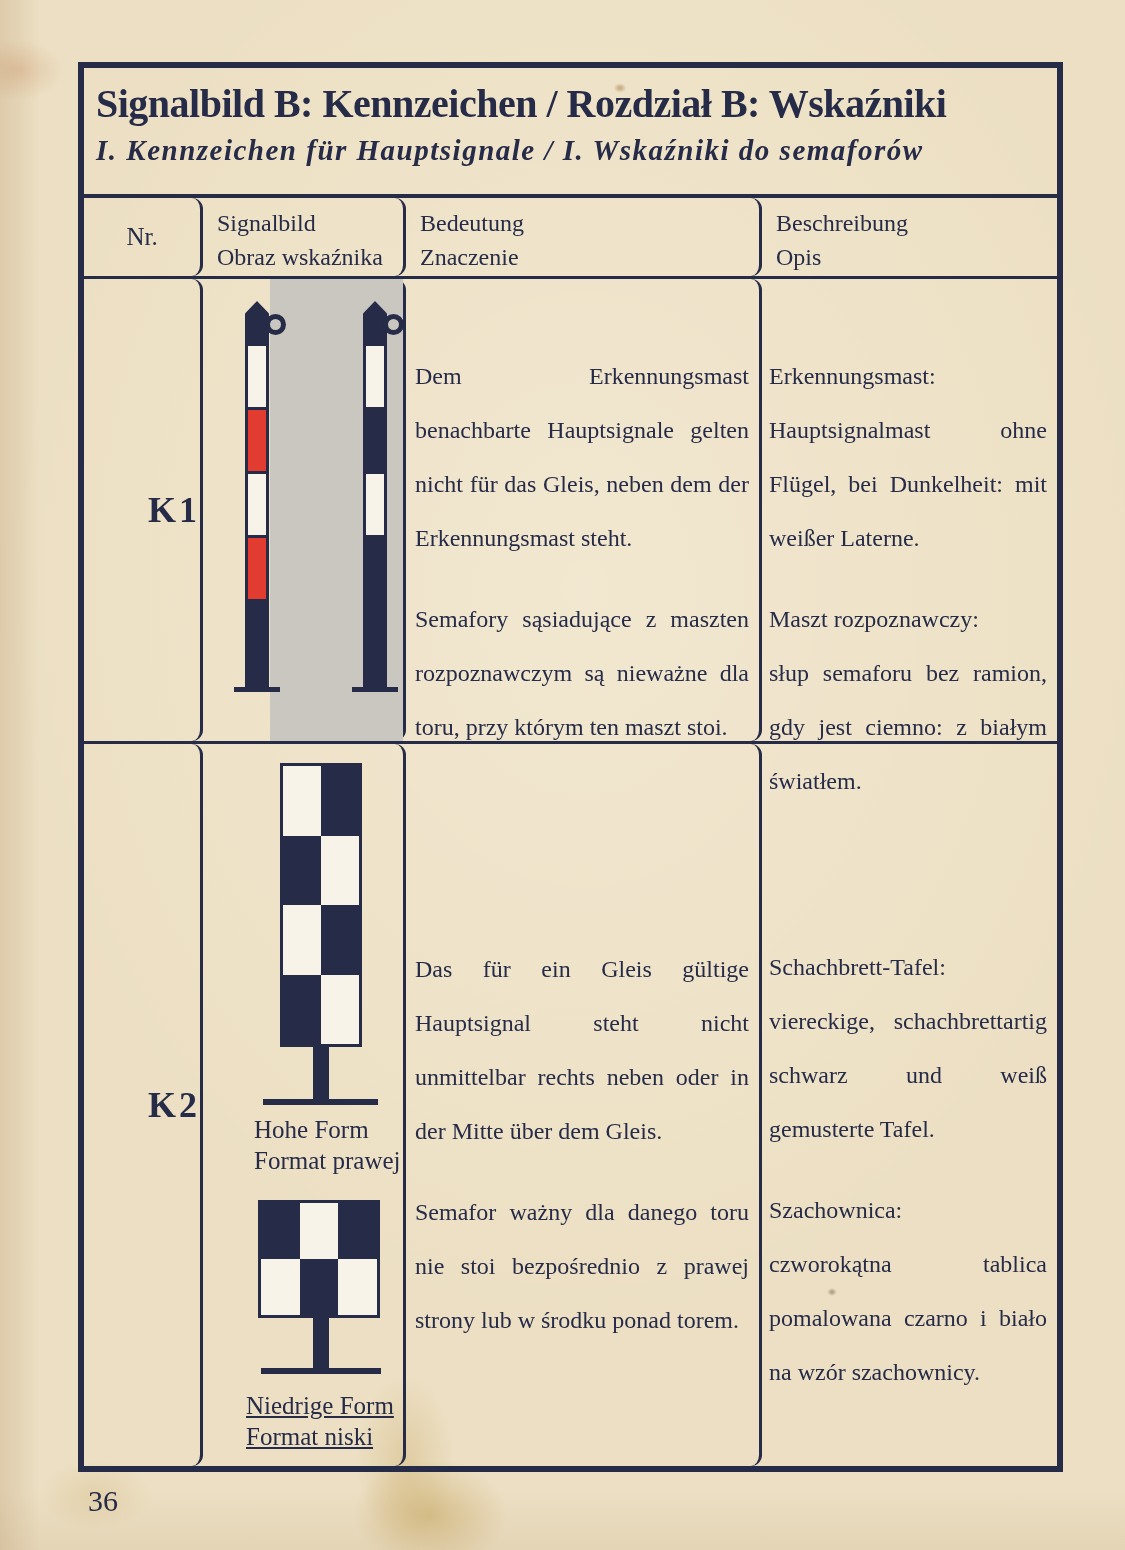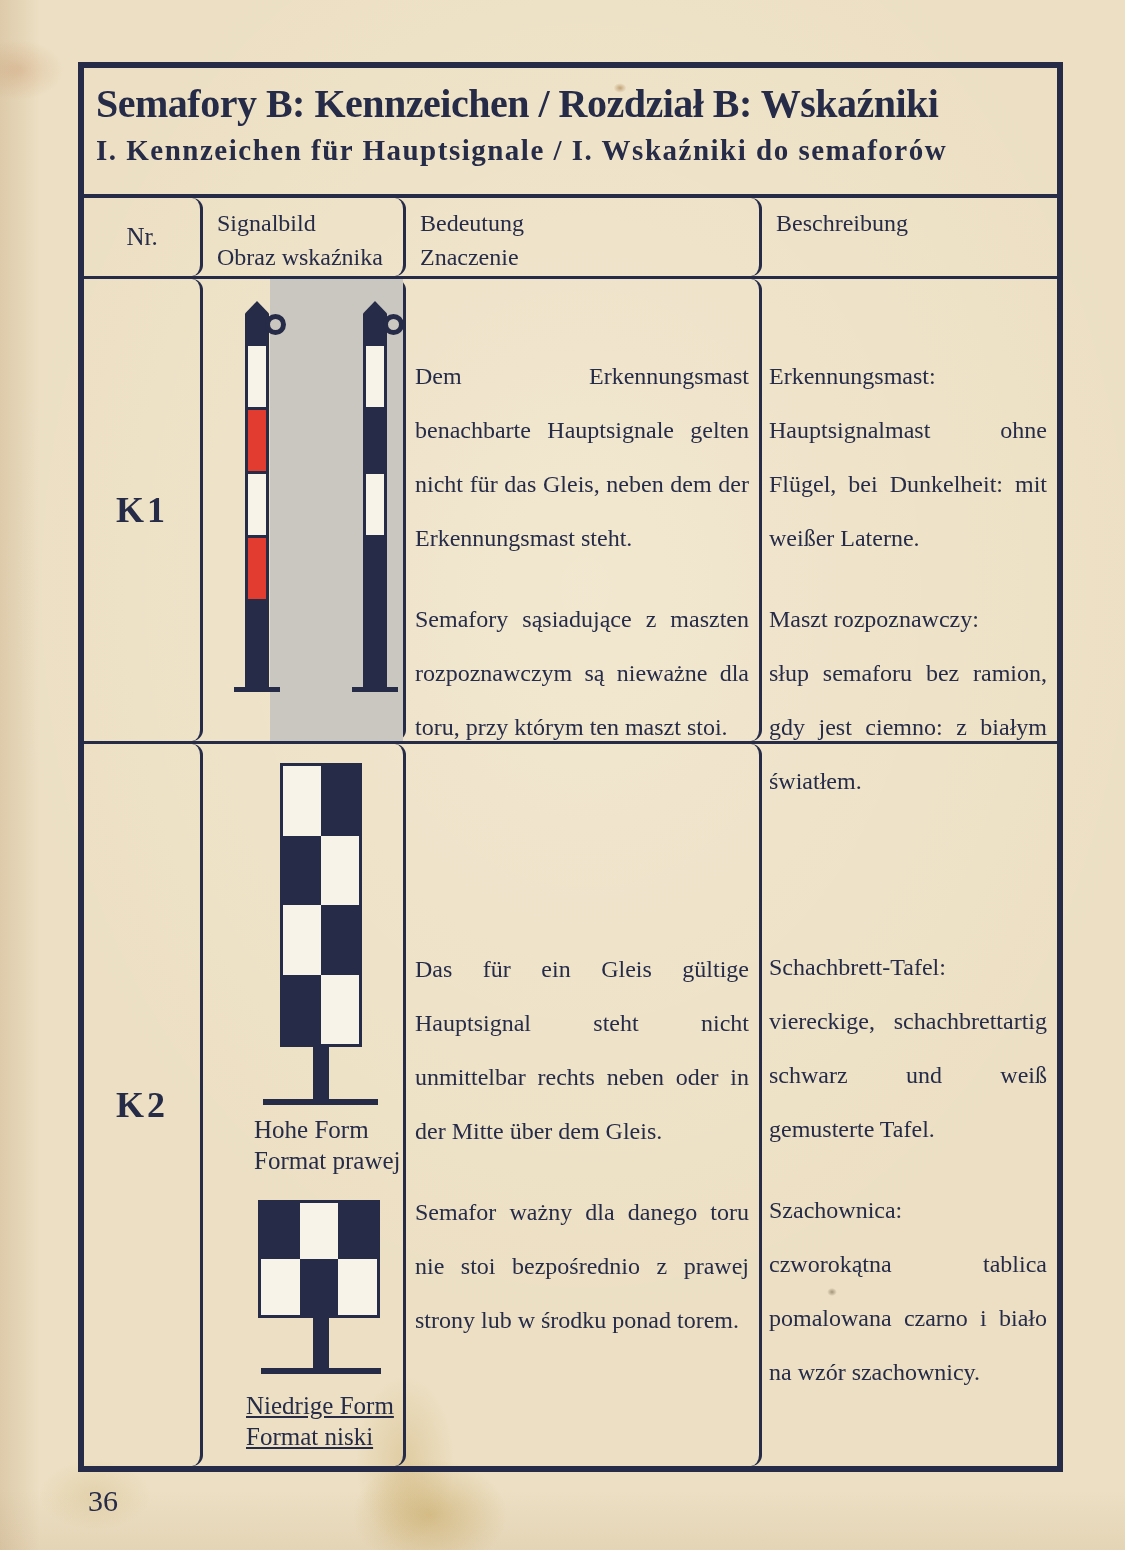--- a/index.html
+++ b/index.html
@@ -39,35 +39,35 @@
     height:130px;box-sizing:border-box;
     border-bottom:4px solid var(--ink);
     padding:12px 12px 0 12px;
   }
   .title-main{
     font-size:40px;font-weight:bold;letter-spacing:-0.5px;
     line-height:48px;white-space:nowrap;
   }
   .title-sub{
     font-size:29px;font-weight:bold;letter-spacing:1.5px;
-    line-height:36px;margin-top:4px;white-space:nowrap;
+    line-height:36px;margin-top:4px;white-space:nowrap;font-style:italic;
   }
   
   .trow{display:flex;box-sizing:border-box;}
   .thead{height:81px;border-bottom:3px solid var(--ink);}
   .row-k1{height:465px;border-bottom:3px solid var(--ink);}
   .row-k2{flex:1;}
   .cell{box-sizing:border-box;position:relative;border-radius:11px;}
   .col-nr{width:119px;border-right:3px solid var(--ink);}
   .col-sig{width:203px;border-right:3px solid var(--ink);}
   .col-bed{width:356px;border-right:3px solid var(--ink);}
   .col-bes{flex:1;}
   .header-cell{padding:8px 0 0 14px;font-size:24px;line-height:34px;}
   .header-nr{display:flex;align-items:center;justify-content:center;font-size:25px;padding:0;}
-  .nr-cell{display:flex;align-items:center;justify-content:center;}
+  .nr-cell{display:flex;align-items:center;justify-content:flex-end;}
   .nr-label{font-size:36px;font-weight:bold;letter-spacing:3px;}
   .textcell{font-size:24px;line-height:54px;text-align:justify;}
   .bed-k1{padding:70px 10px 0 9px;}
   .bes-k1{padding:70px 10px 0 7px;}
   .bed-k2{padding:198px 10px 0 9px;}
   .bes-k2{padding:196px 10px 0 7px;}
   .textcell p{margin:0 0 27px 0;}
   
   .gray-strip{position:absolute;right:0;top:0;bottom:0;width:133px;background:var(--gray);}
   .mast{position:absolute;width:24px;}
@@ -108,38 +108,39 @@
   .page-number{position:absolute;left:88px;top:1484px;font-size:30px;}
 </style>
 </head>
 <body>
 
 <div class="page">
 
   <div class="frame">
 
     <div class="title-block">
-      <div class="title-main">Semafory B: Kennzeichen / Rozdział B: Wskaźniki</div>
+      <div class="title-main">Signalbild B: Kennzeichen / Rozdział B: Wskaźniki</div>
       <div class="title-sub">I. Kennzeichen für Hauptsignale / I. Wskaźniki do semaforów</div>
     </div>
 
     <div class="trow thead">
       <div class="cell col-nr header-nr">
         <span>Nr.</span>
       </div>
       <div class="cell col-sig header-cell">
         <div>Signalbild</div>
         <div>Obraz wskaźnika</div>
       </div>
       <div class="cell col-bed header-cell">
         <div>Bedeutung</div>
         <div>Znaczenie</div>
       </div>
       <div class="cell col-bes header-cell">
         <div>Beschreibung</div>
+        <div>Opis</div>
       </div>
     </div>
 
     <div class="trow row-k1">
       <div class="cell col-nr nr-cell">
         <span class="nr-label">K1</span>
       </div>
       <div class="cell col-sig">
         <div class="gray-strip"></div>
         <div class="mast mast-day">

